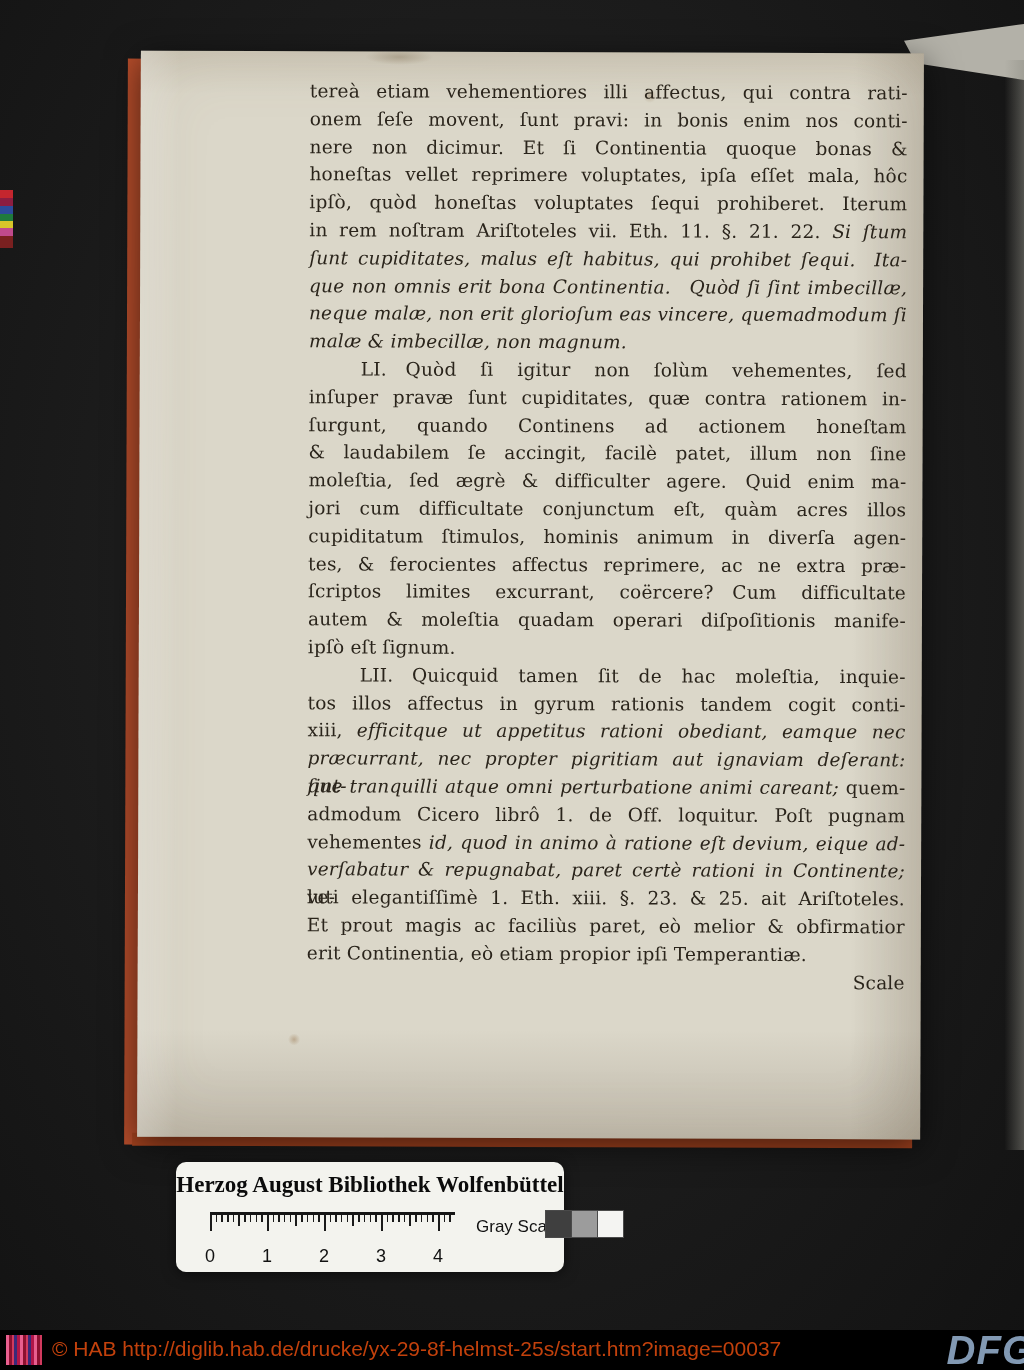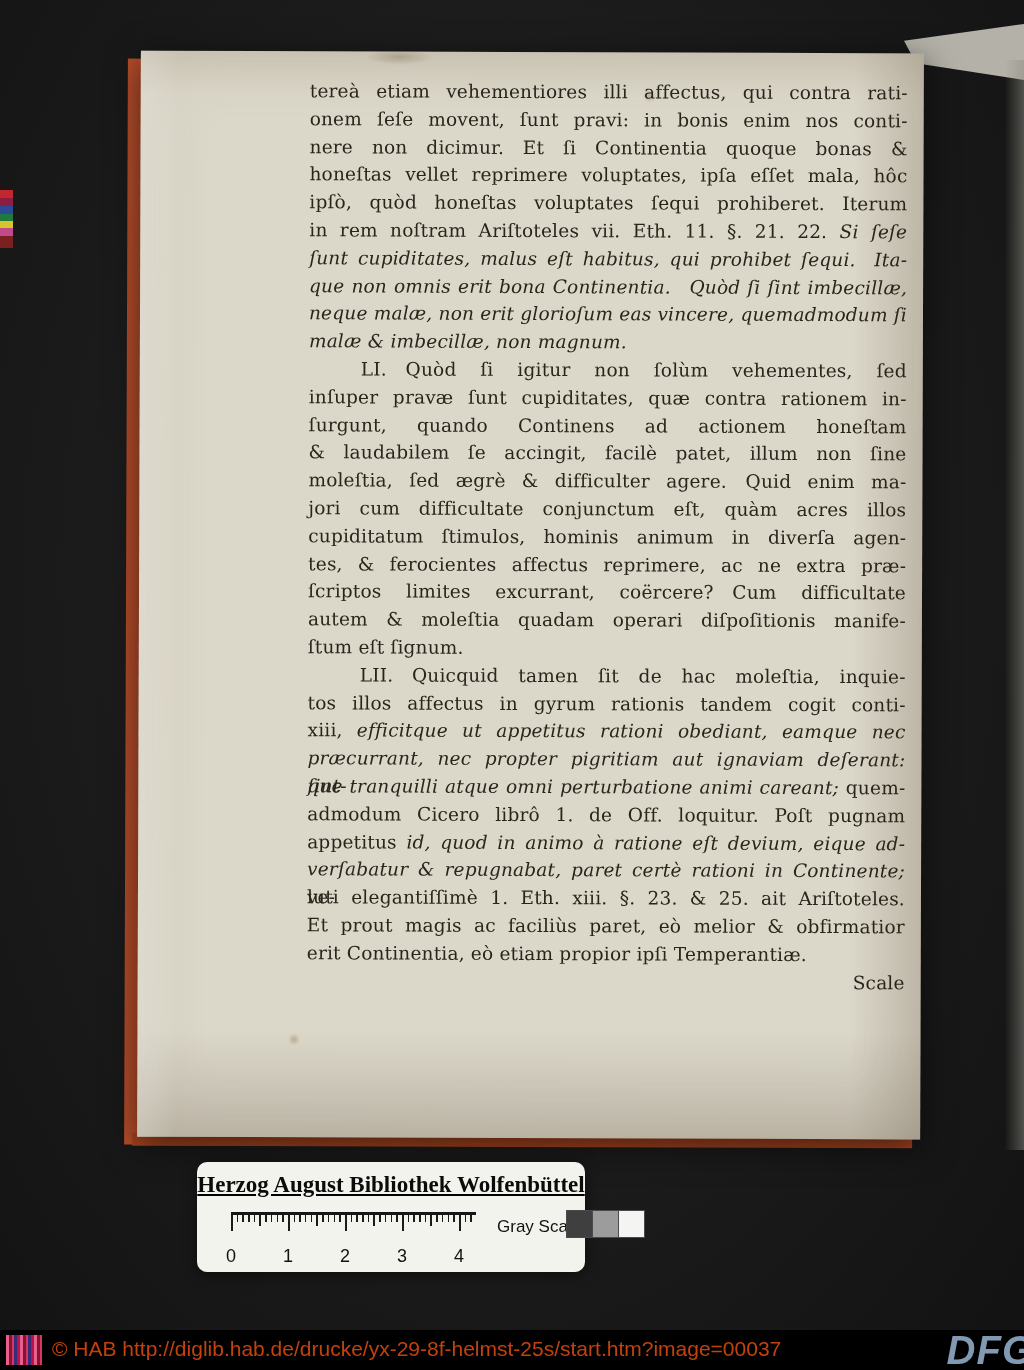--- a/index.html
+++ b/index.html
@@ -39,22 +39,22 @@
   .textblock { position:absolute; left:169px; top:26px; width:598px;
                font-family:"DejaVu Serif", serif; font-size:18.5px; line-height:27.8px;
                color:#2a241b; letter-spacing:.2px; }
   .ln { height:27.8px; text-align:justify; text-align-last:justify; }
   .ln.noj { text-align-last:left; }
   .ln.right { text-align-last:right; }
   .ln.ind { text-indent:52px; }
   .ln .i { font-style:italic; }
 
   
-  .ruler-card { position:absolute; left:197px; top:1162px; width:388px; height:110px;
-                background:#f3f3ee; border-radius:10px; box-shadow:0 2px 14px rgba(0,0,0,.55);text-decoration:underline; }
+  .ruler-card { position:absolute; left:176px; top:1162px; width:388px; height:110px;
+                background:#f3f3ee; border-radius:10px; box-shadow:0 2px 14px rgba(0,0,0,.55); }
   .ruler-title { padding-top:10px; text-align:center;
                  font-family:"Liberation Serif", serif; font-weight:bold;
                  font-size:23px; color:#0b0b0b; }
   .ruler { position:absolute; left:34px; top:50px; width:245px; height:18px;
            border-top:3px solid #161616; }
   .ruler .mm   { position:absolute; left:0; top:0; width:100%; height:7px;
                  background:repeating-linear-gradient(to right, #1a1a1a 0 1.4px, transparent 1.4px 5.7px); }
   .ruler .half { position:absolute; left:0; top:0; width:100%; height:11px;
                  background:repeating-linear-gradient(to right, #1a1a1a 0 1.6px, transparent 1.6px 28.5px); }
   .ruler .cm   { position:absolute; left:0; top:0; width:100%; height:16px;
@@ -95,43 +95,43 @@
   <div class="page-wrap">
     <div class="red-edge-left"></div>
     <div class="red-edge-bottom"></div>
     <div class="paper">
       <div class="textblock" id="textblock">
           <div class="ln"><span>tereà etiam vehementiores illi affectus, qui contra rati-</span></div>
           <div class="ln"><span>onem ſeſe movent, ſunt pravi: in bonis enim nos conti-</span></div>
           <div class="ln"><span>nere non dicimur. Et ſi Continentia quoque bonas &amp;</span></div>
           <div class="ln"><span>honeſtas vellet reprimere voluptates, ipſa eſſet mala, hôc</span></div>
           <div class="ln"><span>ipſò, quòd honeſtas voluptates ſequi prohiberet. Iterum</span></div>
-          <div class="ln"><span>in rem noſtram Ariſtoteles vii. Eth. 11. §. 21. 22. </span><span class="i">Si ſeſe</span></div>
+          <div class="ln"><span>in rem noſtram Ariſtoteles vii. Eth. 11. §. 21. 22. </span><span class="i">Si ſtum</span></div>
           <div class="ln"><span class="i">ſunt cupiditates, malus eſt habitus, qui prohibet ſequi. Ita-</span></div>
           <div class="ln"><span class="i">que non omnis erit bona Continentia. Quòd ſi ſint imbecillæ,</span></div>
           <div class="ln"><span class="i">neque malæ, non erit glorioſum eas vincere, quemadmodum ſi</span></div>
           <div class="ln noj"><span class="i">malæ &amp; imbecillæ, non magnum.</span></div>
           <div class="ln ind"><span>LI. Quòd ſi igitur non ſolùm vehementes, ſed</span></div>
           <div class="ln"><span>inſuper pravæ ſunt cupiditates, quæ contra rationem in-</span></div>
           <div class="ln"><span>ſurgunt, quando Continens ad actionem honeſtam</span></div>
           <div class="ln"><span>&amp; laudabilem ſe accingit, facilè patet, illum non ſine</span></div>
           <div class="ln"><span>moleſtia, ſed ægrè &amp; difficulter agere. Quid enim ma-</span></div>
           <div class="ln"><span>jori cum difficultate conjunctum eſt, quàm acres illos</span></div>
           <div class="ln"><span>cupiditatum ſtimulos, hominis animum in diverſa agen-</span></div>
           <div class="ln"><span>tes, &amp; ferocientes affectus reprimere, ac ne extra præ-</span></div>
           <div class="ln"><span>ſcriptos limites excurrant, coërcere? Cum difficultate</span></div>
           <div class="ln"><span>autem &amp; moleſtia quadam operari diſpoſitionis manife-</span></div>
-          <div class="ln noj"><span>ſtum eſt ſignum.</span></div>
+          <div class="ln noj"><span>ipſò eſt ſignum.</span></div>
           <div class="ln ind"><span>LII. Quicquid tamen ſit de hac moleſtia, inquie-</span></div>
           <div class="ln"><span>tos illos affectus in gyrum rationis tandem cogit conti-</span></div>
           <div class="ln"><span>xiii, </span><span class="i">efficitque ut appetitus rationi obediant, eamque nec</span></div>
           <div class="ln"><span class="i">præcurrant, nec propter pigritiam aut ignaviam deſerant: ſint-</span></div>
           <div class="ln"><span class="i">que tranquilli atque omni perturbatione animi careant; </span><span>quem-</span></div>
           <div class="ln"><span>admodum Cicero librô 1. de Off. loquitur. Poſt pugnam</span></div>
-          <div class="ln"><span>appetitus </span><span class="i">id, quod in animo à ratione eſt devium, eique ad-</span></div>
+          <div class="ln"><span>vehementes </span><span class="i">id, quod in animo à ratione eſt devium, eique ad-</span></div>
           <div class="ln"><span class="i">verſabatur &amp; repugnabat, paret certè rationi in Continente; </span><span>ve-</span></div>
           <div class="ln"><span>luti elegantiſſimè 1. Eth. xiii. §. 23. &amp; 25. ait Ariſtoteles.</span></div>
           <div class="ln"><span>Et prout magis ac faciliùs paret, eò melior &amp; obfirmatior</span></div>
           <div class="ln noj"><span>erit Continentia, eò etiam propior ipſi Temperantiæ.</span></div>
           <div class="ln right"><span>Scale</span></div>
         </div>
     </div>
   </div>
 
   <div class="ruler-card">

